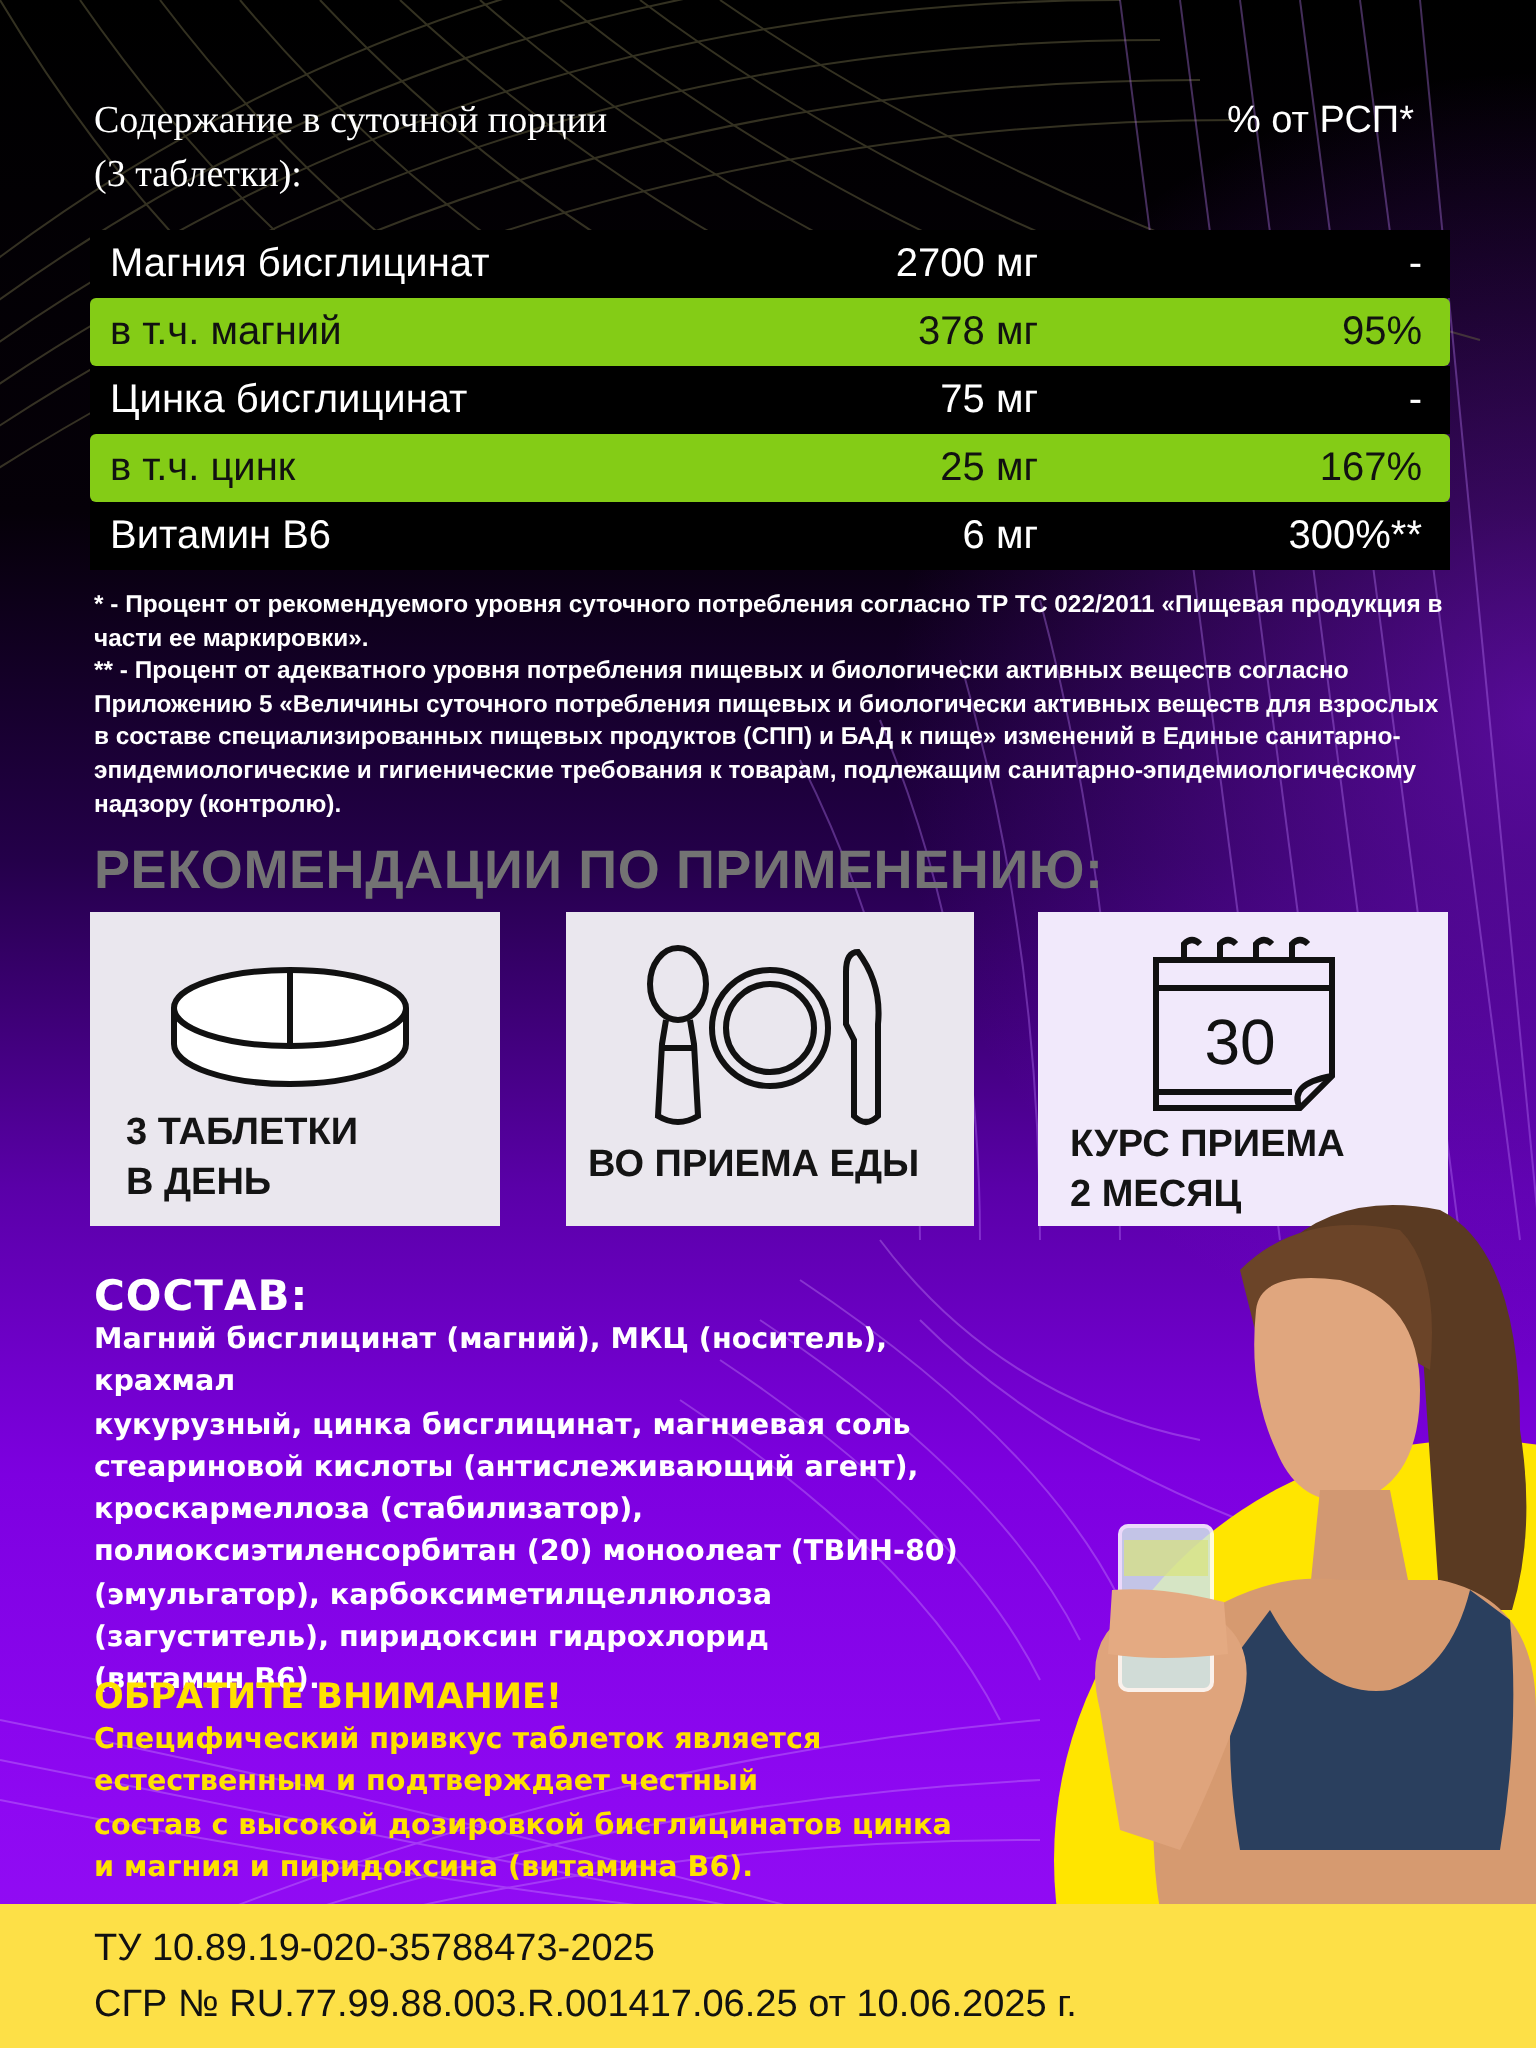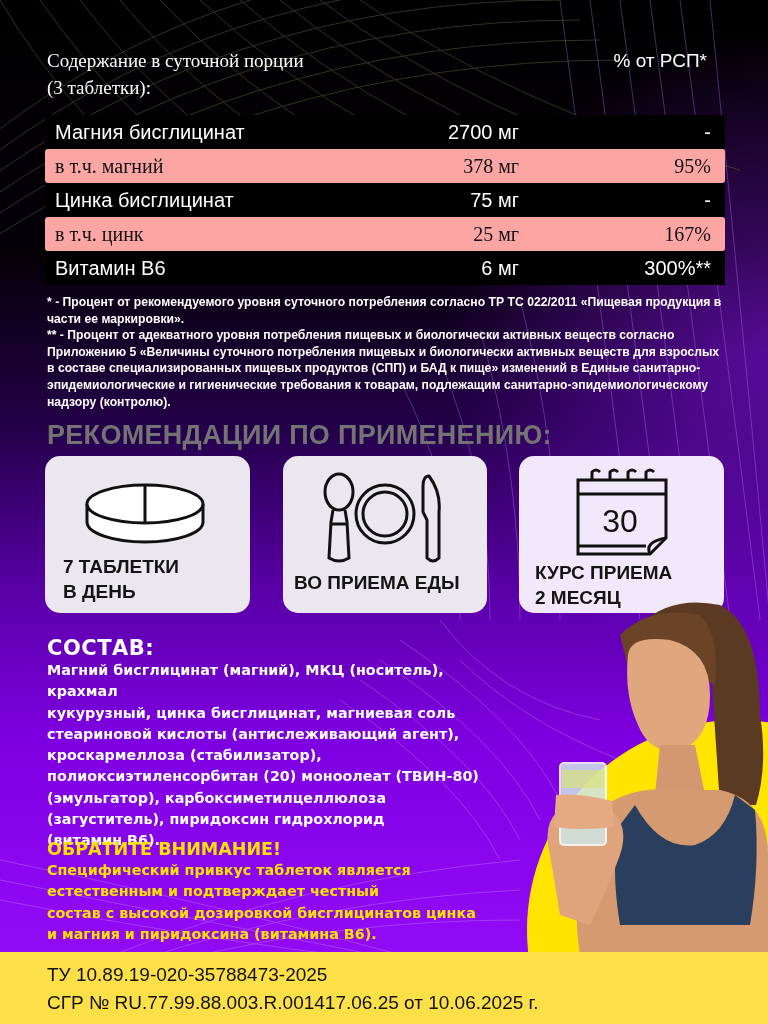--- a/index.html
+++ b/index.html
@@ -24,38 +24,38 @@
     }
     .header .title { position: absolute; left: 0; top: 0; width: 380px; font-family: Liberation Serif, serif; }
     .header .rsp { position: absolute; right: 0; top: 0; }
 
     .table { position: absolute; left: 45px; top: 115px; width: 680px; }
     .row {
       position: relative; height: 34px; display: flex; align-items: center;
       font-family: "Liberation Sans", sans-serif; font-size: 20px;
     }
     .row.dark { background: #000; color: #fff; }
-    .row.light { background: #fca5a5; color: #111; border-radius: 3px; font-family: Liberation Serif, serif; }
+    .row.light { background: #84cc16; color: #111; border-radius: 3px; }
     .row .name { position: absolute; left: 10px; }
     .row .amount { position: absolute; right: 206px; }
     .row .pct { position: absolute; right: 14px; }
 
     .footnotes {
       position: absolute; left: 47px; top: 294px; width: 680px;
       font-family: "Liberation Sans", sans-serif; font-size: 12.2px; line-height: 16.6px; color: #fff; font-weight: bold;
     }
 
     .reco-title {
       position: absolute; left: 47px; top: 420px;
       font-family: "Liberation Sans", sans-serif; font-weight: bold; font-size: 27px; letter-spacing: 0.3px; color: #737373;
     }
 
     .card {
       position: absolute; top: 456px; height: 157px;
-      background: #eae7ee; border-radius: 15px; color: #111;
+      background: #eae7ee; border-radius: 0; color: #111;
     }
     .card .icon { position: absolute; }
     .card .label {
       position: absolute; font-family: "Liberation Sans", sans-serif; font-weight: bold;
       font-size: 19px; line-height: 25px; color: #141414;
     }
     #card1 { left: 45px; width: 205px; }
     #card2 { left: 283px; width: 204px; }
     #card3 { left: 519px; width: 205px; background: #f1e9fb; }
 
@@ -185,21 +185,21 @@
 
 <div class="card" id="card1">
   <svg class="icon" style="left:38px;top:26px;" width="124" height="66" viewBox="0 0 124 66">
     <g fill="#fff" stroke="#111" stroke-width="3">
       <path d="M4 22 L4 40 A58 20 0 0 0 120 40 L120 22"></path>
       <ellipse cx="62" cy="22" rx="58" ry="19"></ellipse>
       <line x1="62" y1="3" x2="62" y2="41"></line>
     </g>
   </svg>
   <div class="label" style="left:18px;top:98px;">
-    <div>7 ТАБЛЕТКИ</div>
+    <div>3 ТАБЛЕТКИ</div>
     <div>В ДЕНЬ</div>
   </div>
 </div>
 
 <div class="card" id="card2">
   <svg class="icon" style="left:36px;top:16px;" width="130" height="94" viewBox="0 0 130 94">
     <g fill="none" stroke="#111" stroke-width="3">
       <ellipse cx="20" cy="20" rx="14" ry="18"></ellipse>
       <path d="M14 38 L12 50 L10 86 Q20 92 30 86 L28 50 L26 38"></path>
       <line x1="12" y1="52" x2="28" y2="52"></line>

